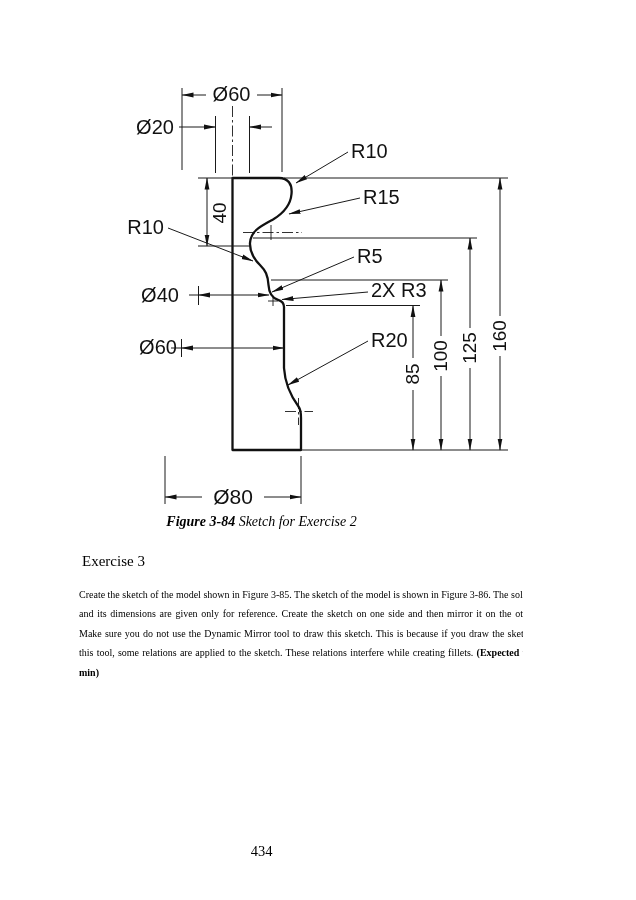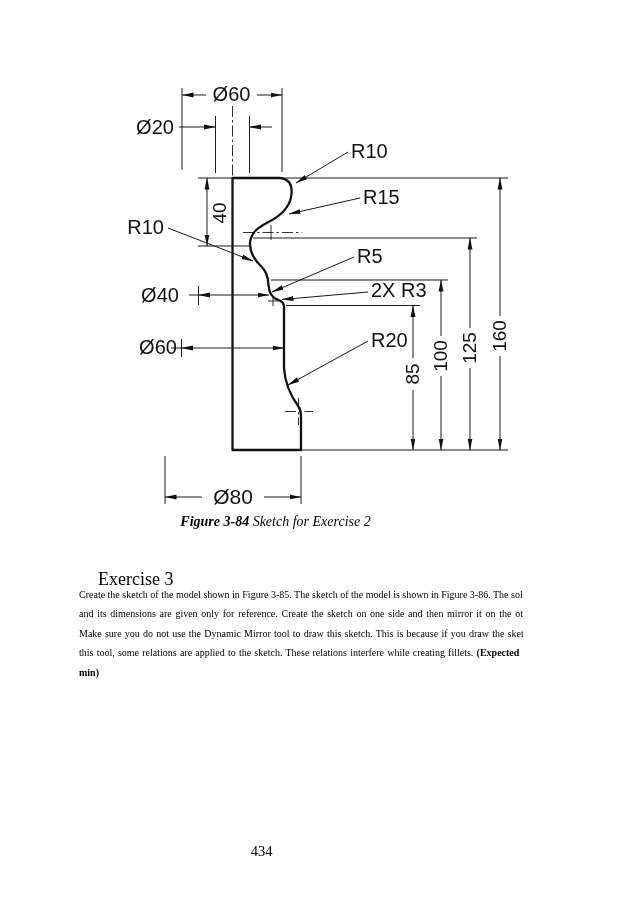--- a/index.html
+++ b/index.html
@@ -3,22 +3,22 @@
 <meta charset="utf-8">
 <style>
   html,body{margin:0;padding:0;background:#fff;}
   .page{position:relative;width:523px;height:900px;background:#fff;color:#000;
         font-family:"Liberation Serif", serif;overflow:hidden;}
   svg text{font-family:"Liberation Sans", sans-serif;fill:#111;}
   svg .lab{font-size:20px;}
   svg .lab-sm{font-size:19px;}
   svg .lab-lg{font-size:21px;}
   .caption{position:absolute;top:514px;left:0;width:100%;text-align:center;
-           font-size:14px;margin:0;padding-left:14px;}
-  .heading{position:absolute;top:553px;left:82px;font-size:18px;font-weight:400;margin:16px;}
+           font-size:14px;margin:0;}
+  .heading{position:absolute;top:553px;left:82px;font-size:15px;font-weight:400;margin:0;}
   .bodytext{position:absolute;top:585px;left:79px;width:479px;font-size:10px;
             line-height:19.4px;text-align:justify;margin:0;}
   .pagenum{position:absolute;top:843px;left:0;width:100%;text-align:center;font-size:14.5px;}
 </style>
 </head>
 <body>
 
 <div class="page">
 
   <svg width="636" height="514" viewBox="0 0 636 514">

